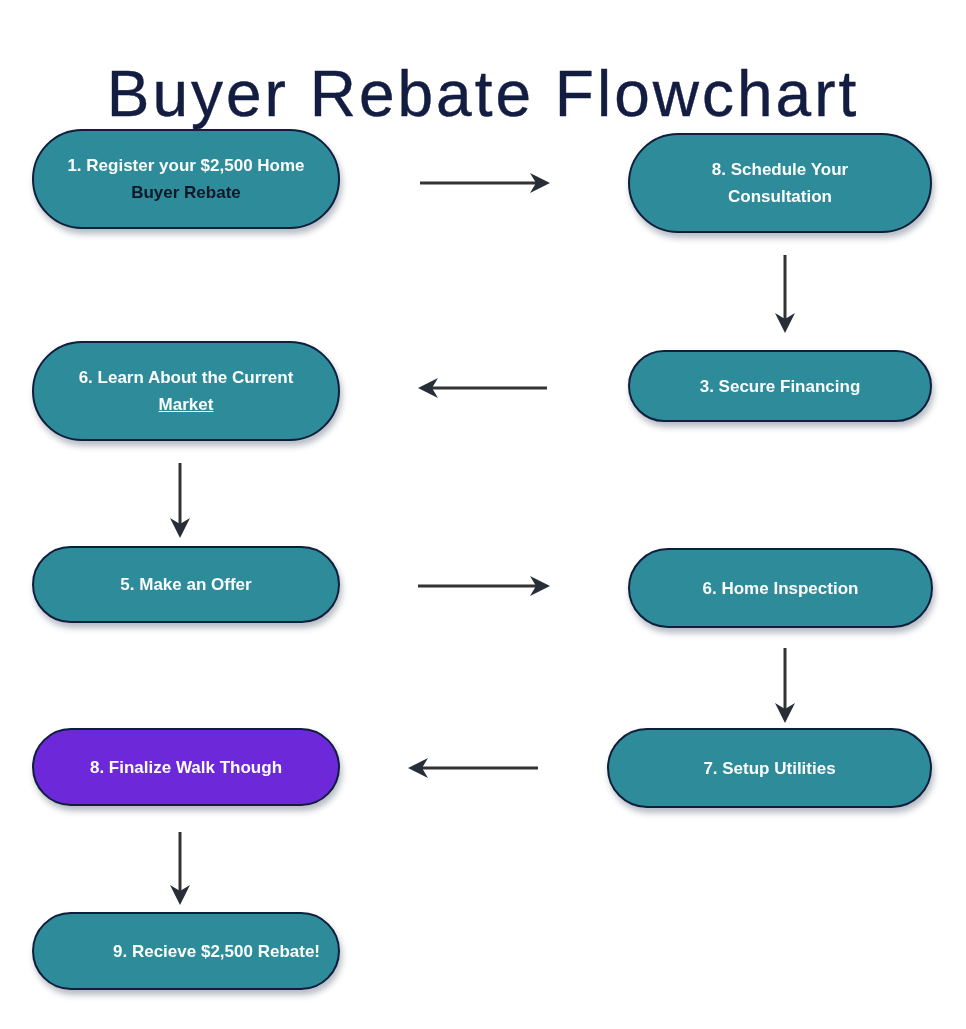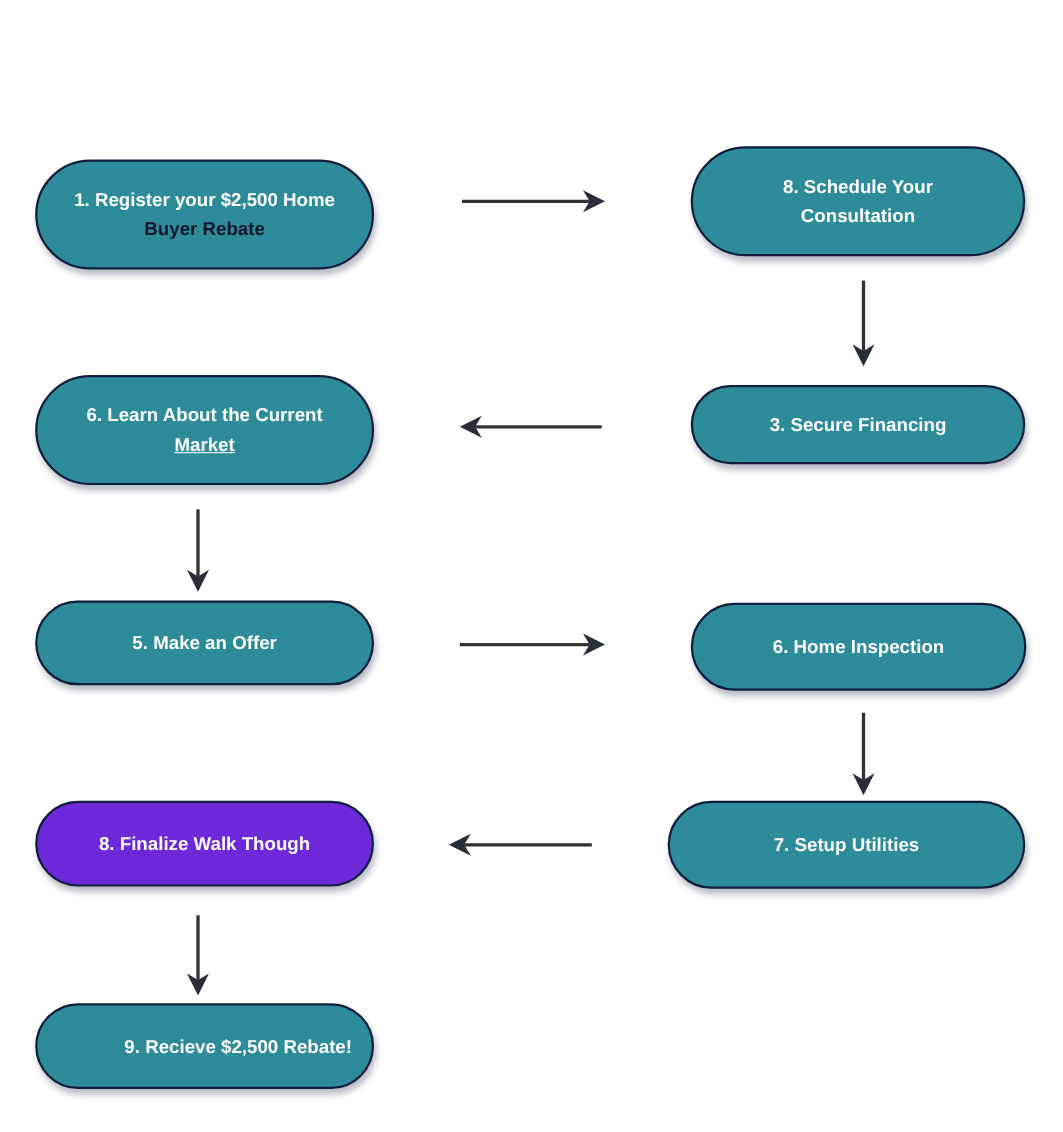--- a/index.html
+++ b/index.html
@@ -53,20 +53,21 @@
     position: absolute;
     left: 0;
     top: 0;
     pointer-events: none;
   }
 </style>
 </head>
 <body style="background: rgb(255, 255, 255);">
 
 <div id="stage">
+  <h1 class="page-title" style="color: rgb(19, 28, 65);">Buyer Rebate Flowchart</h1>
   <svg id="arrow-layer" width="966" height="1029" viewBox="0 0 966 1029">
       <g>
         <line x1="420" y1="183" x2="536" y2="183" stroke="#333333" stroke-width="3"></line>
         <polygon points="550,183 530,173 536,183 530,193" fill="#272e38"></polygon>
       </g>
       <g>
         <line x1="785" y1="255" x2="785" y2="319" stroke="#333333" stroke-width="3"></line>
         <polygon points="785,333 775,313 785,319 795,313" fill="#272e38"></polygon>
       </g>
       <g>
@@ -88,21 +89,21 @@
       <g>
         <line x1="538" y1="768" x2="422" y2="768" stroke="#333333" stroke-width="3"></line>
         <polygon points="408,768 428,758 422,768 428,778" fill="#272e38"></polygon>
       </g>
       <g>
         <line x1="180" y1="832" x2="180" y2="891" stroke="#333333" stroke-width="3"></line>
         <polygon points="180,905 170,885 180,891 190,885" fill="#272e38"></polygon>
       </g>
     </svg>
   <div id="nodes">
-      <div class="flow-node" style="left: 32px; top: 145px; width: 308px; height: 100px; background: rgb(46, 139, 154); border-color: rgb(15, 30, 60);">
+      <div class="flow-node" style="left: 32px; top: 129px; width: 308px; height: 100px; background: rgb(46, 139, 154); border-color: rgb(15, 30, 60);">
         <div class="node-line" style="color: rgb(251, 253, 253);">1. Register your $2,500 Home</div>
         <div class="node-line" style="color: #0f172a;">Buyer Rebate</div>
       </div>
       <div class="flow-node" style="left: 628px; top: 133px; width: 304px; height: 100px; background: rgb(46, 139, 154); border-color: rgb(15, 30, 60);">
         <div class="node-line" style="color: rgb(251, 253, 253);">8. Schedule Your</div>
         <div class="node-line" style="color: #ffffff;">Consultation</div>
       </div>
       <div class="flow-node" style="left: 628px; top: 350px; width: 304px; height: 72px; background: rgb(46, 139, 154); border-color: rgb(15, 30, 60);">
         <div class="node-line" style="color: rgb(251, 253, 253);">3. Secure Financing</div>
       </div>

